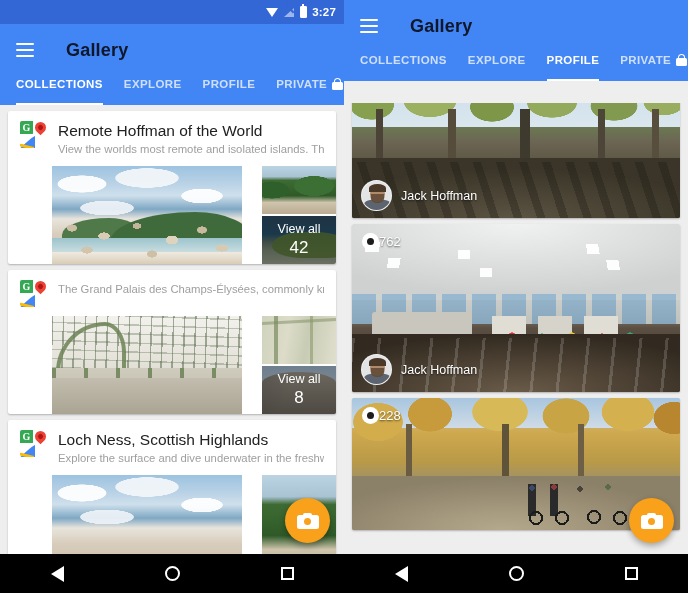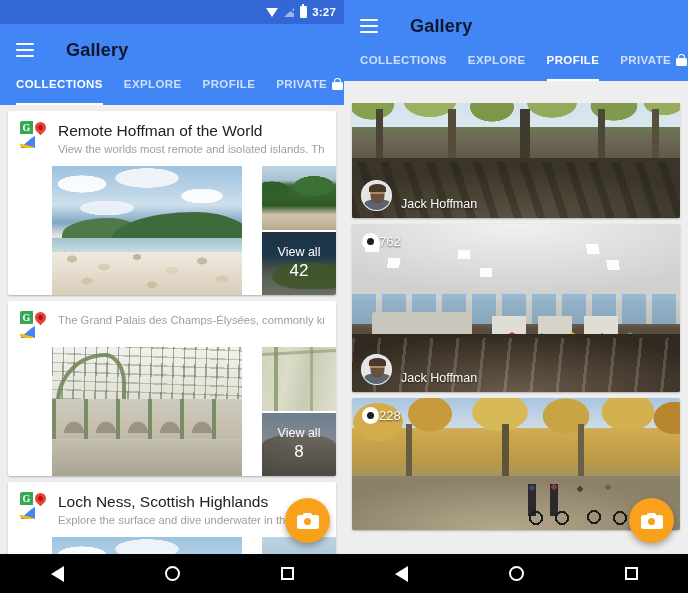--- a/index.html
+++ b/index.html
@@ -208,21 +208,21 @@
     color: #9e9e9e;
     line-height: 16px;
     margin-top: 1px;
     white-space: nowrap;
     overflow: hidden;
   }
 
   
   .grid {
     display: flex;
-    height: 129px;
+    height: 98px;
     gap: 20px;
     background: #ffffff;
     margin-left: 44px;
   }
   .grid .big { flex: 0 0 190px; overflow: hidden; position: relative; }
   .grid .col { flex: 1; display: flex; flex-direction: column; gap: 2px; }
   .grid .col .thumb { flex: 1; position: relative; overflow: hidden; }
   .viewall {
     position: absolute; inset: 0;
     background: rgba(0,0,0,0.30);
@@ -410,21 +410,21 @@
   }
   .eye-icon::after {
     content: "";
     width: 7px; height: 7px;
     border-radius: 50%;
     background: #1c1c1c;
   }
   .views-count { color: #ffffff; font-size: 13px; }
   .author-chip {
     position: absolute; bottom: 7px; left: 9px;
-    display: flex; align-items: flex-end; gap: 9px;
+    display: flex; align-items: center; gap: 9px;
     text-shadow: 0 1px 2px rgba(0,0,0,.65);
   }
   .avatar {
     width: 31px; height: 31px; border-radius: 50%;
     overflow: hidden; position: relative;
     background: #e3e4e6;
     border: 1px solid rgba(255,255,255,.5);
   }
   .avatar .av-face { position:absolute; left:8px; top:5px; width:15px; height:16px; border-radius:50% 50% 45% 45%; background:#b08a6a; }
   .avatar .av-hair { position:absolute; left:7px; top:3px; width:17px; height:8px; border-radius:50% 50% 0 0; background:#4a3829; }

